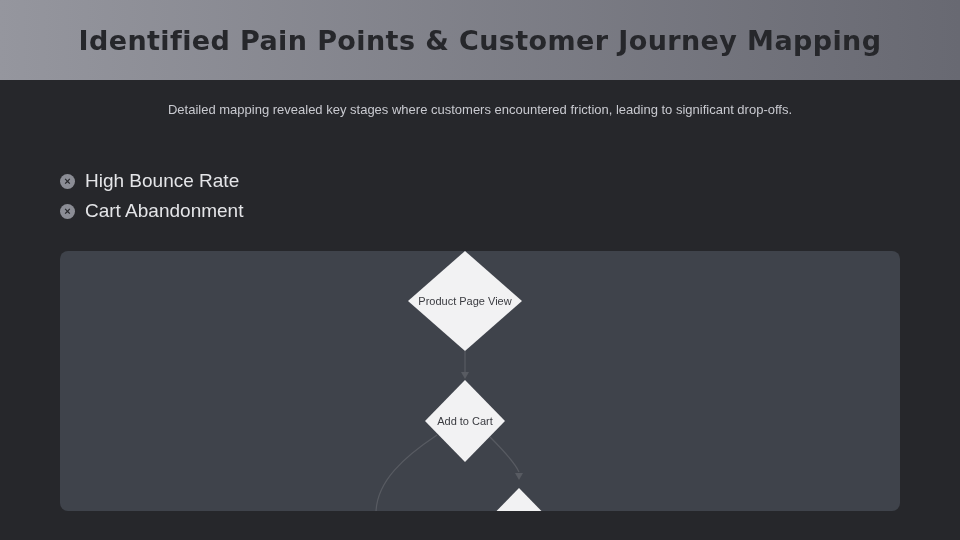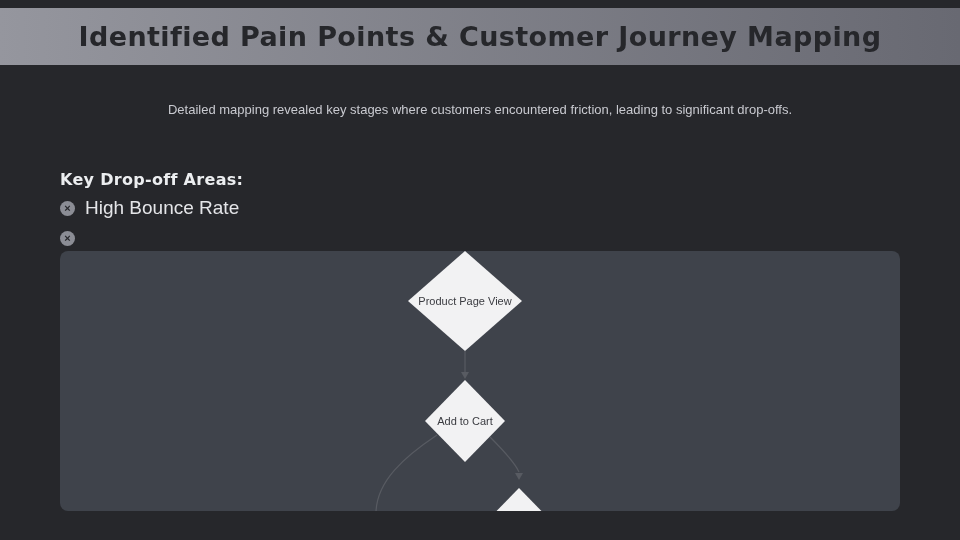--- a/index.html
+++ b/index.html
@@ -18,21 +18,21 @@
     --edge:#585b62;
   }
   *{box-sizing:border-box;}
   html,body{margin:0;padding:0;}
   body{
     width:960px;height:540px;overflow:hidden;position:relative;
     background:var(--page-bg);
     font-family:"Liberation Sans",sans-serif;
   }
   .header{
-    position:absolute;top:8px;left:0;width:960px;height:57px;
+    position:absolute;top:0;left:0;width:960px;height:80px;
     background:linear-gradient(90deg,var(--header-from),var(--header-to));
     display:flex;align-items:center;justify-content:center;
   }
   .header h1{
     margin:0;
     font-family:"DejaVu Sans",sans-serif;
     font-size:27px;font-weight:700;letter-spacing:0.4px;
     color:var(--title);
   }
   .subtitle{
@@ -84,32 +84,32 @@
 </head>
 <body>
 
 <div class="header">
   <h1>Identified Pain Points &amp; Customer Journey Mapping</h1>
 </div>
 
 <p class="subtitle">Detailed mapping revealed key stages where customers encountered friction, leading to significant drop-offs.</p>
 
 <section class="dropoff">
-  <h2>Key Drop-off Areas:</h2>
   <ul>
     <li>
       <span class="badge">
           <span class="x-glyph">×</span>
         </span>
       <span class="item-label">High Bounce Rate</span>
     </li>
     <li>
       <span class="badge">
           <span class="x-glyph">×</span>
         </span>
+      <span class="item-label">Cart Abandonment</span>
     </li>
   </ul>
 </section>
 
 <div class="panel">
   <svg id="diagram" width="840" height="260" viewBox="0 0 840 260">
       <path d="M405,100 L405,121" class="edge"></path>
       <polygon points="401,121 409,121 405,128" class="arrow"></polygon>
       <path d="M377,184 C344,206 317,230 316,261" class="edge"></path>
       <path d="M430,186 C444,200 455,212 459,221" class="edge"></path>

